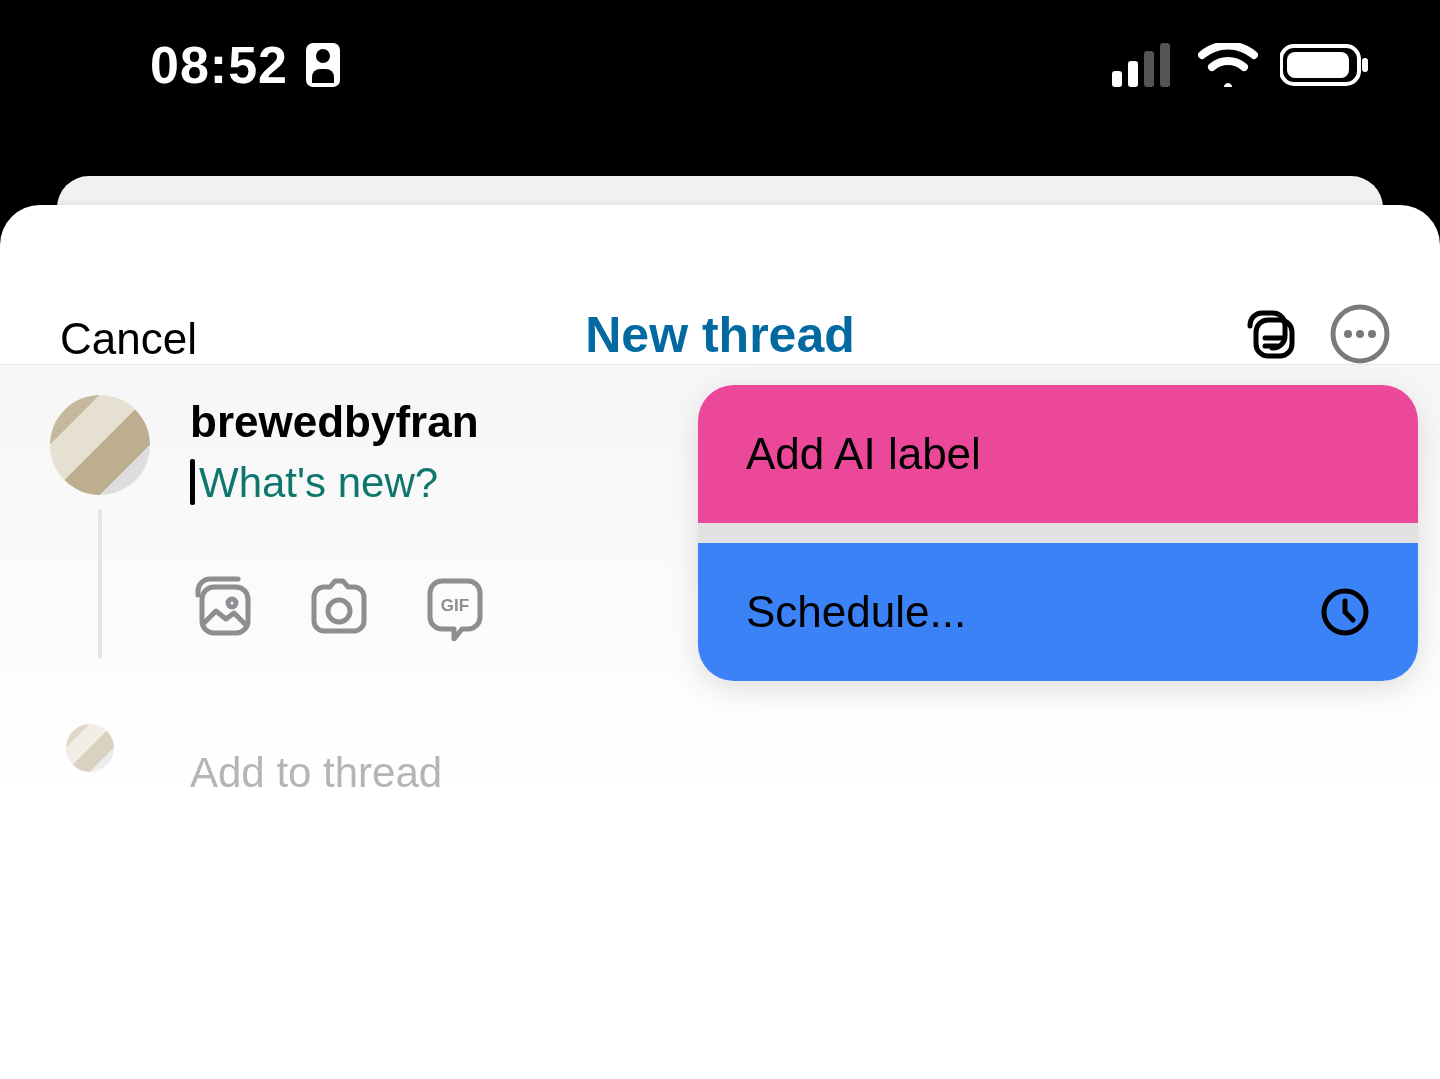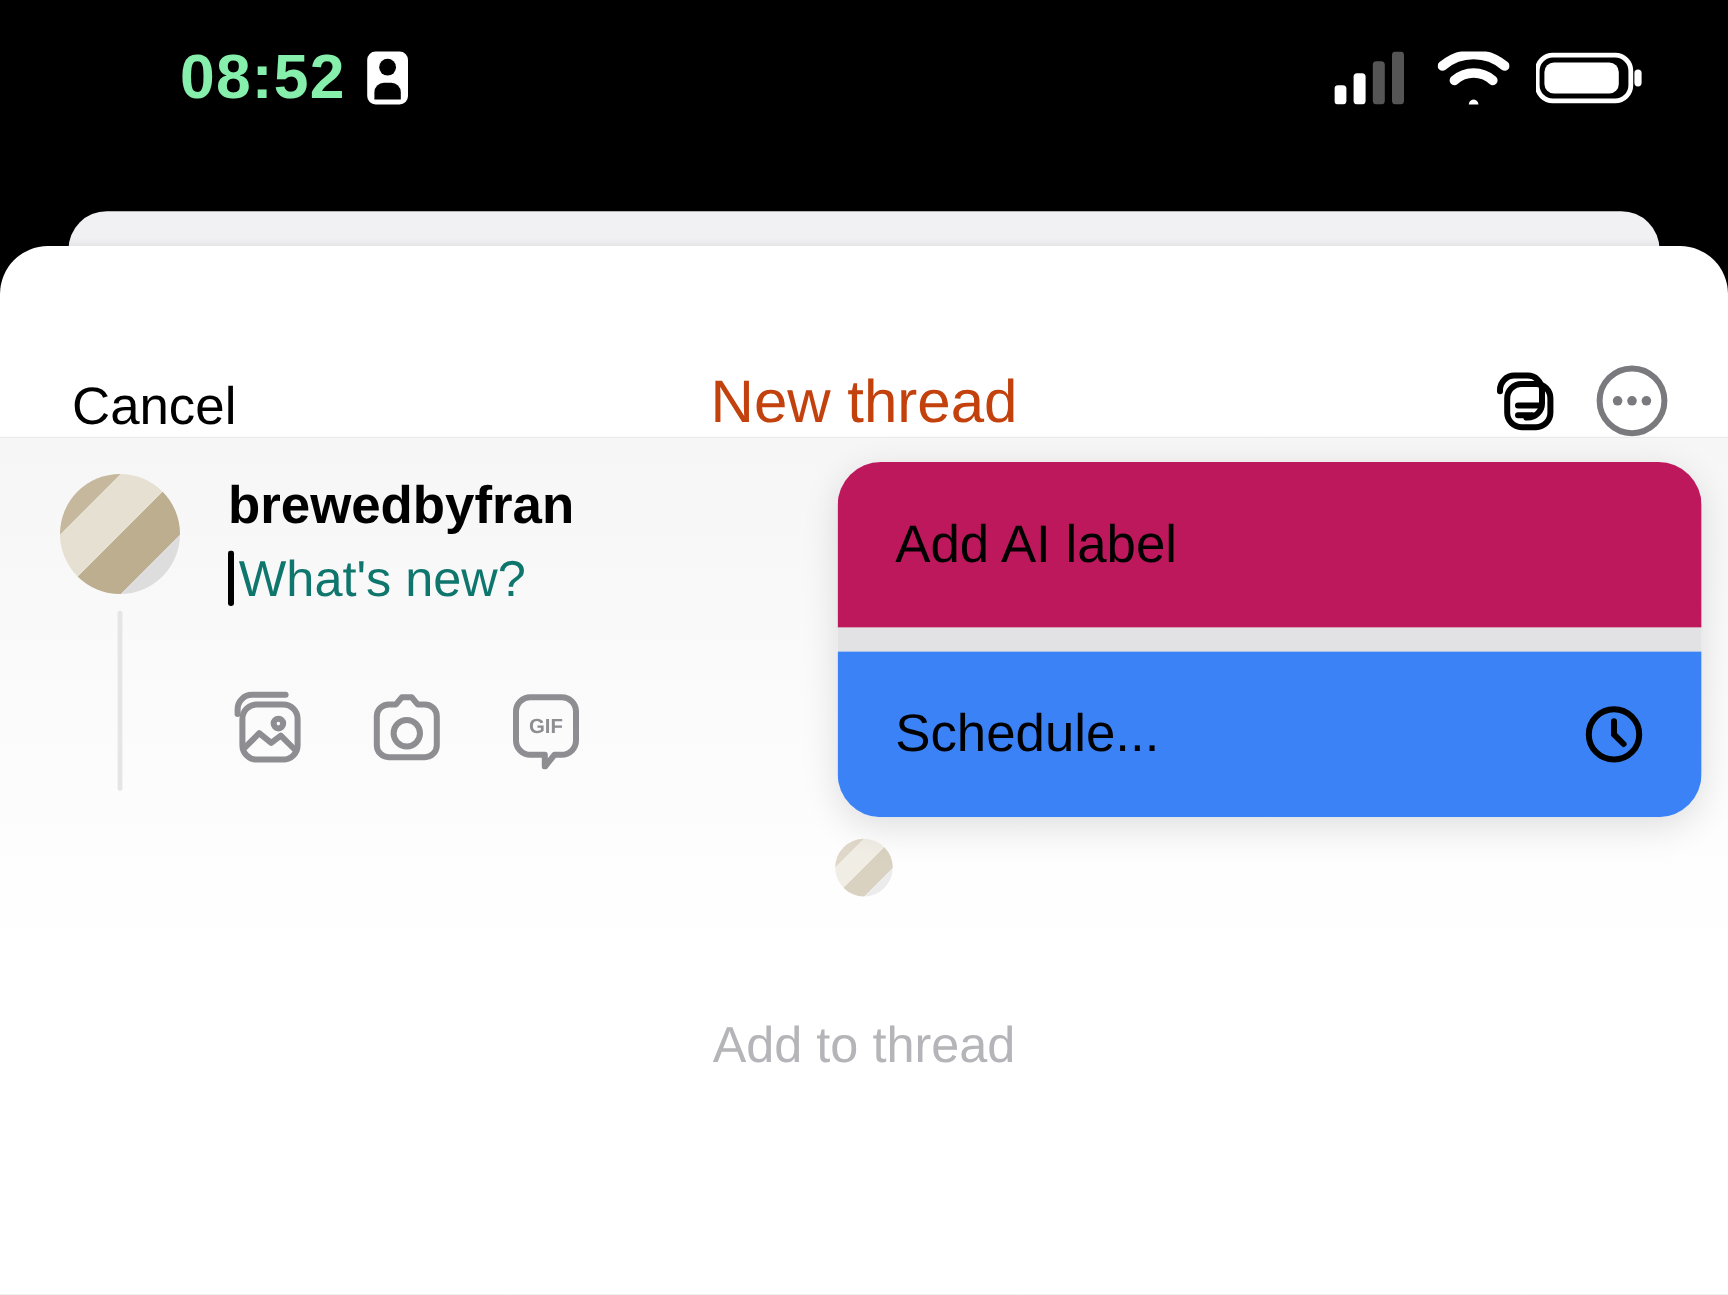--- a/index.html
+++ b/index.html
@@ -1,36 +1,36 @@
 <!DOCTYPE html>
 <html><head>
 <meta charset="utf-8">
 <style>
   * { box-sizing: border-box; margin: 0; padding: 0; }
   html, body { width: 1440px; height: 1079px; font-family: -apple-system, Helvetica, Arial, sans-serif; background: #000; overflow: hidden; }
 
   
-  .statusbar { height: 130px; background: #000; color: #86efac; display: flex; align-items: center; justify-content: space-between; padding: 0 70px 0 150px; }
+  .statusbar { height: 130px; background: #000; color: #ffffff; display: flex; align-items: center; justify-content: space-between; padding: 0 70px 0 150px; }
   .sb-left { display: flex; align-items: center; gap: 18px; font-size: 52px; font-weight: 600; letter-spacing: 1px; }
   .sb-right { display: flex; align-items: center; gap: 22px; }
   .portrait-icon { width: 34px; height: 44px; background: #fff; border-radius: 7px; position: relative; display:flex; align-items:flex-end; justify-content:center;}
   .portrait-icon::before { content:""; width:14px; height:14px; border-radius:50%; background:#000; position:absolute; top:6px;}
   .portrait-icon::after { content:""; width:22px; height:14px; border-radius:8px 8px 0 0; background:#000; position:absolute; bottom:4px;}
 
   
   .cardback { position:absolute; left:57px; right:57px; top:176px; height:120px; background:#f1f1f3; border-radius:32px 32px 0 0; }
 
   
   .sheet { position:absolute; left:0; right:0; top:205px; bottom:0; background:#fff; border-radius:40px 40px 0 0; box-shadow: 0 -2px 6px rgba(0,0,0,0.06);}
   .sheet::after{content:"";position:absolute;left:0;right:0;top:160px;bottom:0;background:linear-gradient(#f6f6f7,#fff 60%);z-index:0;}
   .sheet > * { position:relative; z-index:1;}
 
   .header { height:160px; display:flex; align-items:flex-end; justify-content:space-between; padding:0 50px 0 60px; border-bottom:1px solid #eaeaea;}
   .cancel { font-size:44px; color:#000; cursor:pointer;}
-  .title { font-size:50px; font-weight:400; color:#c2410c; position:absolute; left:50%; transform:translateX(-50%);}
+  .title { font-size:50px; font-weight:700; color:#0369a1; position:absolute; left:50%; transform:translateX(-50%);}
   .hdr-right { display:flex; align-items:center; gap:30px;}
   .iconbtn { width:60px; height:60px; display:flex; align-items:center; justify-content:center; cursor:pointer;}
 
   .body { display:flex; padding:30px 40px; gap:30px;}
   .col-left { flex:0 0 120px; display:flex; flex-direction:column; align-items:center;}
   .avatar { width:100px; height:100px; border-radius:50%; overflow:hidden; background:linear-gradient(135deg,#c6b89d 0 25%,#e6e0d2 25% 50%,#bcae8f 50% 75%,#ddd 75% 100%);}
   .threadline { width:4px; flex:1; background:#e5e5e7; margin:14px 0 10px; border-radius:2px; min-height:150px;}
   .avatar-sm { width:48px; height:48px; border-radius:50%; background:linear-gradient(135deg,#c6b89d 0 25%,#e6e0d2 25% 50%,#bcae8f 50% 75%,#ddd 75% 100%); opacity:.55;}
 
   .col-main { flex:1; display:flex; flex-direction:column;}
@@ -40,21 +40,21 @@
   .placeholder { font-size:42px; color:#0f766e;}
   .attachrow { display:flex; gap:50px; margin-top:68px;}
   .aticon { width:66px; height:66px; color:#8b5cf6; cursor:pointer;}
   .addthread { font-size:42px; color:#b5b5b9; margin-top:50px; cursor:pointer;}
   .addthread-row{display:flex;align-items:center;gap:50px;}
   .left-gap{width:100px;display:flex;justify-content:center;}
 
   
   .menu { position:absolute; top:180px; right:22px; width:720px; background:#f4f4f5; border-radius:36px; overflow:hidden; box-shadow:0 8px 30px rgba(0,0,0,.12);}
   .menu-item { background:#3b82f6; padding:44px 48px; font-size:44px; color:#000; display:flex; align-items:center; justify-content:space-between; cursor:pointer;}
-  .menu-item.top{background:#be185d;}
+  .menu-item.top{background:#ec4899;}
   .menu-sep { height:20px; background:#e2e2e4;}
 </style>
 </head>
 <body>
 
 <div class="statusbar">
   <div class="sb-left">
     <span>08:52</span>
     <span class="portrait-icon"></span>
   </div>
@@ -134,21 +134,21 @@
         <span class="aticon">
           <svg width="66" height="66" viewBox="0 0 66 66" fill="none" stroke="#8d8d92" stroke-width="5" stroke-linejoin="round">
             <path d="M8 18 a12 12 0 0 1 12 -12 h26 a12 12 0 0 1 12 12 v24 a12 12 0 0 1 -12 12 h-6 l-8 10 v-10 h-12 a12 12 0 0 1 -12 -12 z"></path>
             <text x="33" y="36" font-size="17" font-weight="700" fill="#8d8d92" stroke="none" text-anchor="middle" font-family="Arial">GIF</text>
           </svg>
         </span>
       </div>
     </div>
   </div>
 
-  <div class="addthread-row" style="padding:0 40px;flex-direction:column;">
+  <div class="addthread-row" style="padding:0 40px;">
     <div class="left-gap">
         <div class="avatar-sm"></div>
       </div>
     <div class="addthread">Add to thread</div>
   </div>
 
   <div class="menu">
     <div class="menu-item top">
       <span>Add AI label</span>
     </div>

